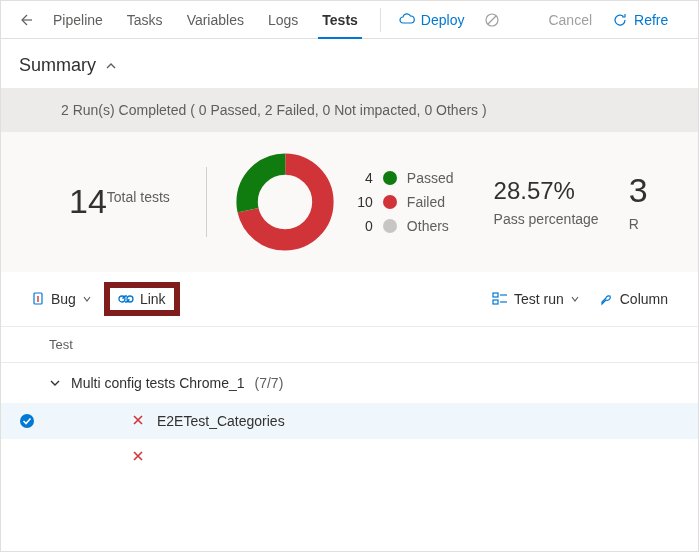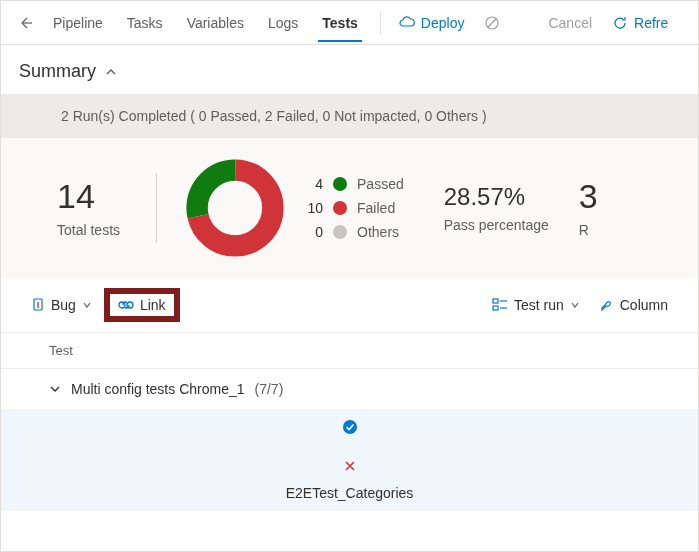--- a/index.html
+++ b/index.html
@@ -1,35 +1,35 @@
 <!DOCTYPE html>
 <html><head>
 <meta charset="utf-8">
 <style>
   * { box-sizing: border-box; margin: 0; padding: 0; }
   body { font-family: "Segoe UI", -apple-system, sans-serif; font-size: 14px; color: #323130; background: #fff; width: 699px; height: 552px; overflow: hidden; border: 1px solid #e1dfdd; }
   
-  .topbar { display: flex; align-items: center; height: 44px; border-bottom: 1px solid #e1dfdd; padding: 0 8px; }
+  .topbar { display: flex; align-items: center; height: 38px; border-bottom: 1px solid #e1dfdd; padding: 0 8px; }
   .back-btn { padding: 6px 8px; display: flex; align-items: center; cursor: pointer; color: #605e5c; }
   .nav-tabs { display: flex; gap: 0; }
   .nav-tab { padding: 10px 12px; cursor: pointer; color: #605e5c; position: relative; }
   .nav-tab.active { color: #323130; font-weight: 600; }
   .nav-tab.active::after { content: ""; position: absolute; left: 8px; right: 8px; bottom: -1px; height: 2px; background: #0078d4; }
   .topbar-divider { width: 1px; height: 24px; background: #e1dfdd; margin: 0 10px; }
   .topbar-actions { display: flex; align-items: center; gap: 4px; }
   .action-btn { display: flex; align-items: center; gap: 6px; padding: 6px 8px; cursor: pointer; color: #0078d4; }
   .action-btn.disabled { color: #a19f9d; cursor: default; gap: 48px; }
   
   .summary-header { display: flex; align-items: center; padding: 16px 18px 12px; gap: 8px; }
   .summary-title { font-size: 18px; font-weight: 400; color: #323130; }
   
   .runs-banner { background: #edebe9; padding: 14px 18px 14px 60px; color: #605e5c; font-size: 14px; }
   
   .stats-row { display: flex; align-items: center; padding: 20px 0 20px 56px; background: #faf9f8; }
-  .stat-block { display: flex; flex-direction: column; }
+  .stat-block { display: flex; flex-direction: row; margin-left: 12px; }
   .stat-big { font-size: 34px; font-weight: 400; color: #323130; line-height: 1.1; }
   .stat-label { font-size: 14px; color: #605e5c; margin-top: 6px; }
   .stat-divider { width: 1px; height: 70px; background: #d2d0ce; margin: 0 28px 0 36px; }
   
   .donut-wrap { display: flex; align-items: center; gap: 20px; }
   .legend { display: flex; flex-direction: column; gap: 8px; }
   .legend-row { display: flex; align-items: center; gap: 10px; }
   .legend-count { width: 18px; text-align: right; color: #323130; }
   .legend-dot { width: 14px; height: 14px; border-radius: 50%; }
   .legend-label { color: #605e5c; }
@@ -45,21 +45,21 @@
   .tool-btn .icon { color: #0078d4; }
   .link-highlight { border: 6px solid #7f1d1d; padding: 3px 8px; }
   .toolbar-spacer { flex: 1; }
   
   .col-header { padding: 10px 18px 10px 48px; color: #605e5c; font-size: 13px; border-bottom: 1px solid #edebe9; }
   
   .group-row { display: flex; align-items: center; padding: 12px 18px 12px 48px; gap: 10px; cursor: pointer; }
   .group-name { color: #323130; }
   .group-count { color: #605e5c; }
   
-  .test-row { display: flex; align-items: center; padding: 10px 18px 10px 18px; gap: 12px; flex-direction: column; }
+  .test-row { display: flex; align-items: flex-start; padding: 10px 18px 10px 18px; gap: 12px; }
   .test-row.selected { background: #eff6fc; }
   .row-checkspace { width: 16px; height: 16px; display: flex; align-items: center; justify-content: center; }
   .check-circle { width: 16px; height: 16px; }
   .row-indent { width: 72px; }
   .fail-x { color: #d13438; font-weight: 400; }
   .test-name { color: #323130; }
   
   svg { display: block; }
 </style>
 </head>

